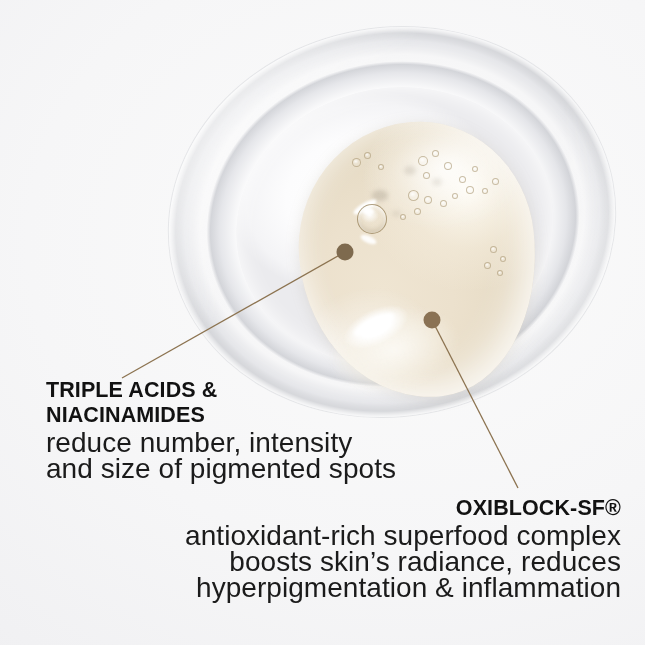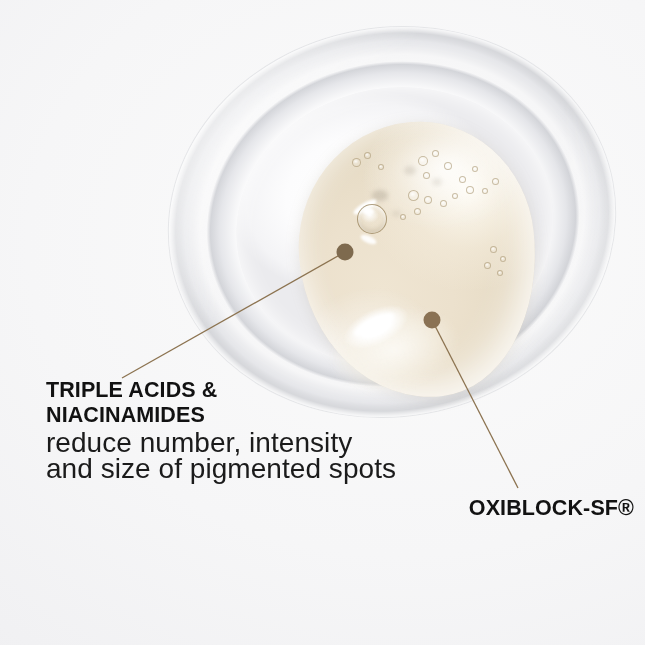--- a/index.html
+++ b/index.html
@@ -237,21 +237,21 @@
   .txt-block {
     position: absolute;
     color: #121212;
   }
   .txt-left {
     left: 46px;
     top: 378px;
     text-align: left;
   }
   .txt-right {
-    right: 11px;
+    right: 24px;
     top: 496px;
     text-align: right;
   }
   .head {
     font-weight: 700;
     font-size: 21.5px;
     line-height: 25px;
     letter-spacing: 0.1px;
     font-stretch: condensed;
     margin: 0;
@@ -329,15 +329,18 @@
 
   <div class="txt-block txt-left">
     <p class="head">TRIPLE ACIDS &amp;
 NIACINAMIDES</p>
     <p class="sub">reduce number, intensity
 and size of pigmented spots</p>
   </div>
 
   <div class="txt-block txt-right">
     <p class="head">OXIBLOCK-SF®</p>
+    <p class="sub">antioxidant-rich superfood complex
+boosts skin’s radiance, reduces
+hyperpigmentation &amp; inflammation</p>
   </div>
 
 </div>
 
 </body></html>

